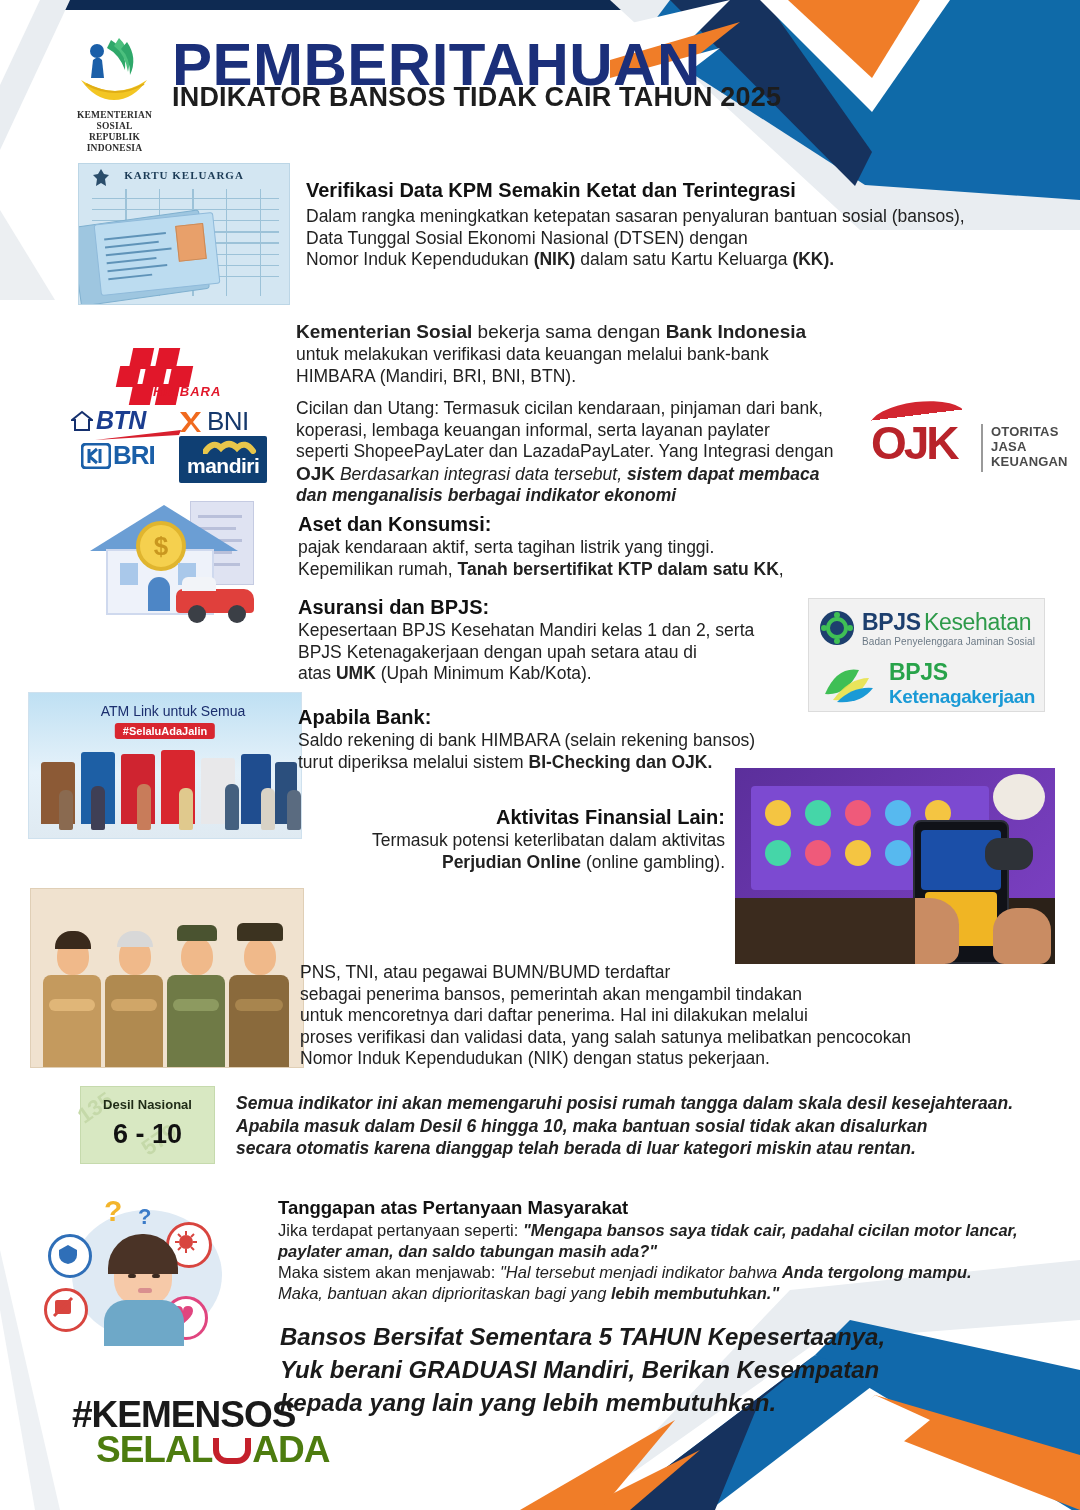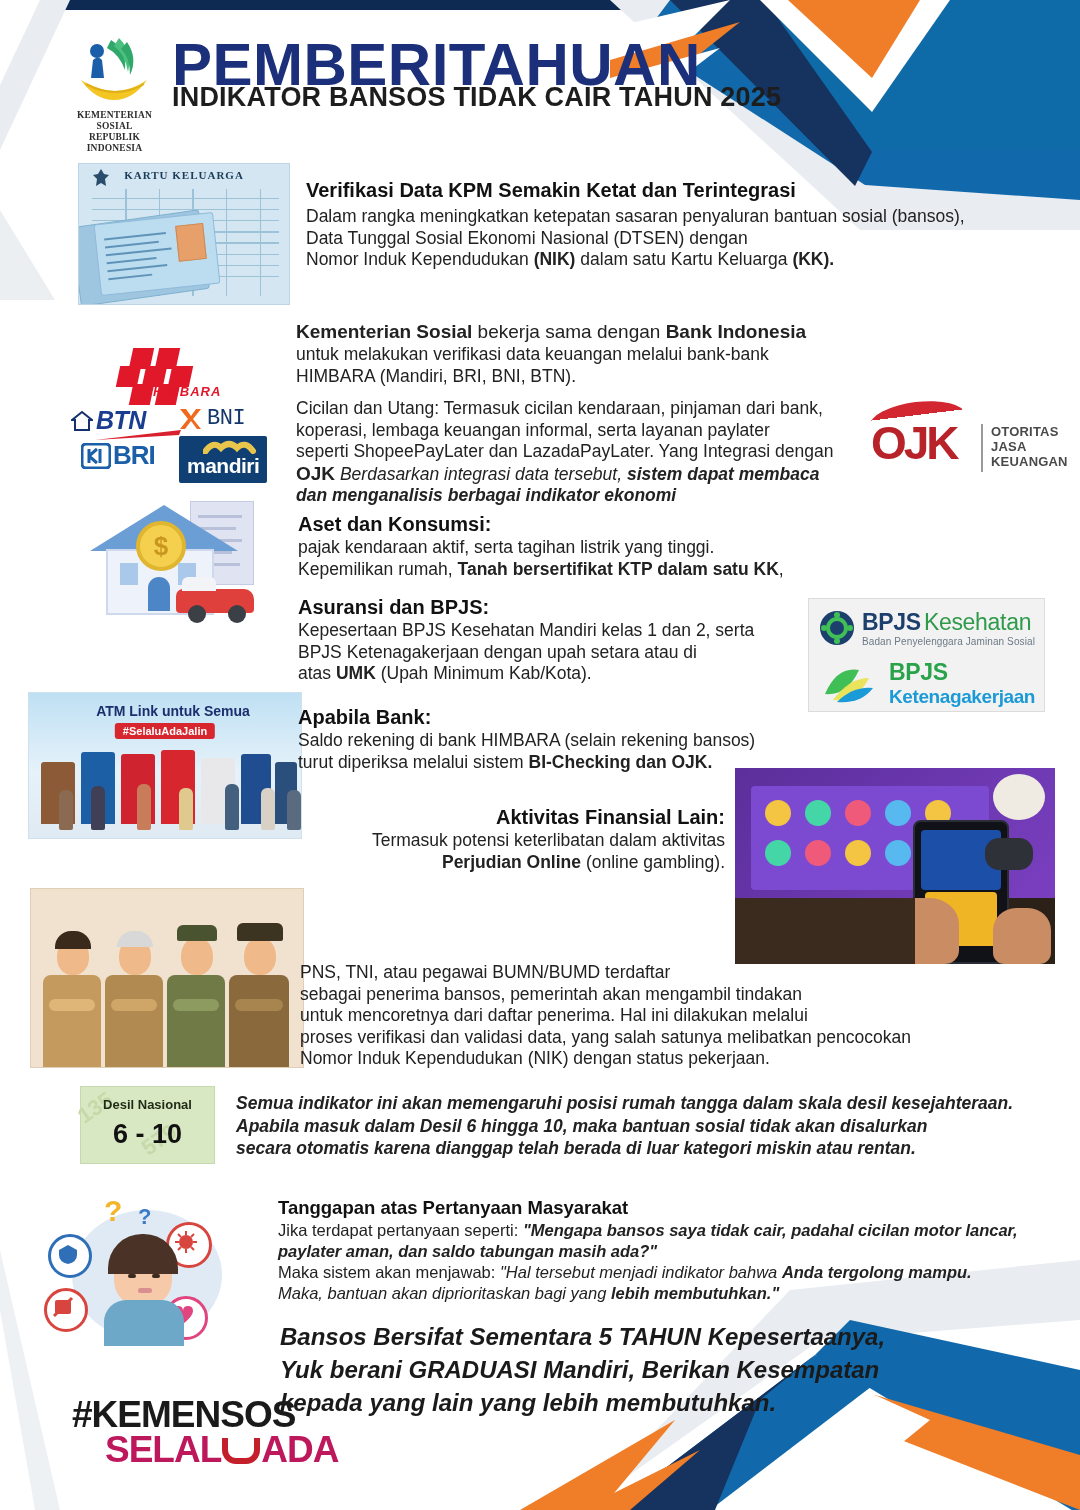--- a/index.html
+++ b/index.html
@@ -54,21 +54,21 @@
   .ktp2{position:absolute;left:18px;bottom:14px;width:118px;height:70px;background:#bcdcf0;border:1px solid #8fbada;
        transform:rotate(-6deg);border-radius:3px;}
   .ktp-photo{position:absolute;right:10px;top:9px;width:26px;height:34px;background:#e8a06a;border:1px solid #c98a58;}
   .ktp-line{position:absolute;left:8px;height:2px;background:#5f93b8;}
 
   
   .himbara{position:absolute;}
   .hb-sq{position:absolute;width:21px;height:21px;background:#e1172a;transform:skewX(-12deg);}
   .hb-word{position:absolute;font-size:13px;font-weight:700;color:#e1172a;font-style:italic;letter-spacing:1px;}
   .bank-btn{font-size:25px;font-weight:800;font-style:italic;color:#1b3d8f;letter-spacing:-.5px;text-align:center;}
-  .bank-bni{font-size:22px;font-weight:400;color:#15386b;letter-spacing:-.5px;font-family:Liberation Mono, monospace;}
+  .bank-bni{font-size:26px;font-weight:400;color:#15386b;letter-spacing:-.5px;font-family:Liberation Sans, sans-serif;}
   .bank-bri{font-size:26px;font-weight:700;color:#1a5fa8;letter-spacing:-1px;}
   .mandiri-box{background:#0f3f73;border-radius:2px;padding:4px 8px 5px 8px;}
   .mandiri-txt{font-size:21px;font-weight:700;color:#ffffff;letter-spacing:-.5px;}
 
   
   .ojk-wrap{position:absolute;}
   .ojk-letters{font-size:46px;font-weight:800;color:#b8232a;letter-spacing:-3px;line-height:46px;}
   .ojk-bar{position:absolute;width:2px;background:#9a9a9a;}
   .ojk-txt{position:absolute;font-size:13px;font-weight:600;color:#4a4a4a;line-height:15px;letter-spacing:.2px;}
   .ojk-flag{position:absolute;width:96px;height:26px;background:linear-gradient(180deg,#d22630 0 50%,#ffffff 50% 100%);
@@ -91,21 +91,21 @@
   
   .bpjs-card{position:absolute;background:#f2f2f2;border:1px solid #dcdcdc;}
   .bpjs-k{font-size:23px;font-weight:700;color:#1d3f6e;letter-spacing:-.3px;}
   .bpjs-k2{font-size:23px;font-weight:400;color:#2e9a4a;letter-spacing:-.3px;}
   .bpjs-sub{font-size:10px;color:#6c7a86;letter-spacing:.1px;}
   .bpjs-t{font-size:23px;font-weight:800;color:#28a34a;letter-spacing:-.3px;}
   .bpjs-t2{font-size:19px;font-weight:800;color:#1a9ad6;letter-spacing:-.4px;}
 
   
   .atm{background:linear-gradient(180deg,#bfe0f3 0%,#e6f2fa 55%,#dfeaf2 100%);border:1px solid #cfe1ee;}
-  .atm-t1{position:absolute;top:10px;left:0;right:0;text-align:center;font-size:14px;font-weight:700;color:#1b2e6e;padding-left:16px;}
+  .atm-t1{position:absolute;top:10px;left:0;right:0;text-align:center;font-size:14px;font-weight:400;color:#1b2e6e;padding-left:16px;}
   .atm-t2{position:absolute;top:30px;left:50%;transform:translateX(-50%);background:#d8262f;color:#fff;
           font-size:11px;font-weight:700;padding:2px 8px;border-radius:3px;}
   .atm-m{position:absolute;bottom:14px;border-radius:3px 3px 0 0;}
   .atm-p{position:absolute;bottom:8px;width:14px;border-radius:6px 6px 2px 2px;}
 
   
   .gamb{background:#2b2118;}
   .gslot{position:absolute;background:#6b3fb5;border-radius:4px;}
   .gcell{position:absolute;border-radius:50%;}
   .gphone{position:absolute;background:#101218;border-radius:8px;border:2px solid #2a2d36;}
@@ -125,21 +125,21 @@
   .desil-wm{position:absolute;font-size:22px;color:#c5d9a9;transform:rotate(-35deg);font-weight:700;}
 
   
   .qw{position:absolute;}
   .qcirc{position:absolute;border-radius:50%;border:3px solid;}
   .qmark{position:absolute;font-size:30px;font-weight:800;color:#f3b52c;}
 
   
   .ftr{position:absolute;left:72px;bottom:42px;}
   .ftr1{font-size:37px;font-weight:800;color:#1a1a1a;letter-spacing:-1px;line-height:34px;}
-  .ftr2{font-size:37px;font-weight:800;color:#be185d;letter-spacing:-1px;line-height:36px;margin-left:33px;}
+  .ftr2{font-size:37px;font-weight:800;color:#4d7c0f;letter-spacing:-1px;line-height:36px;margin-left:24px;}
 </style>
 </head>
 <body>
 
 <div class="poster">
 
   <div class="deco topbar"></div>
 
   <div class="deco tl-wrap">
     <svg width="120" height="300" viewBox="0 0 120 300">

